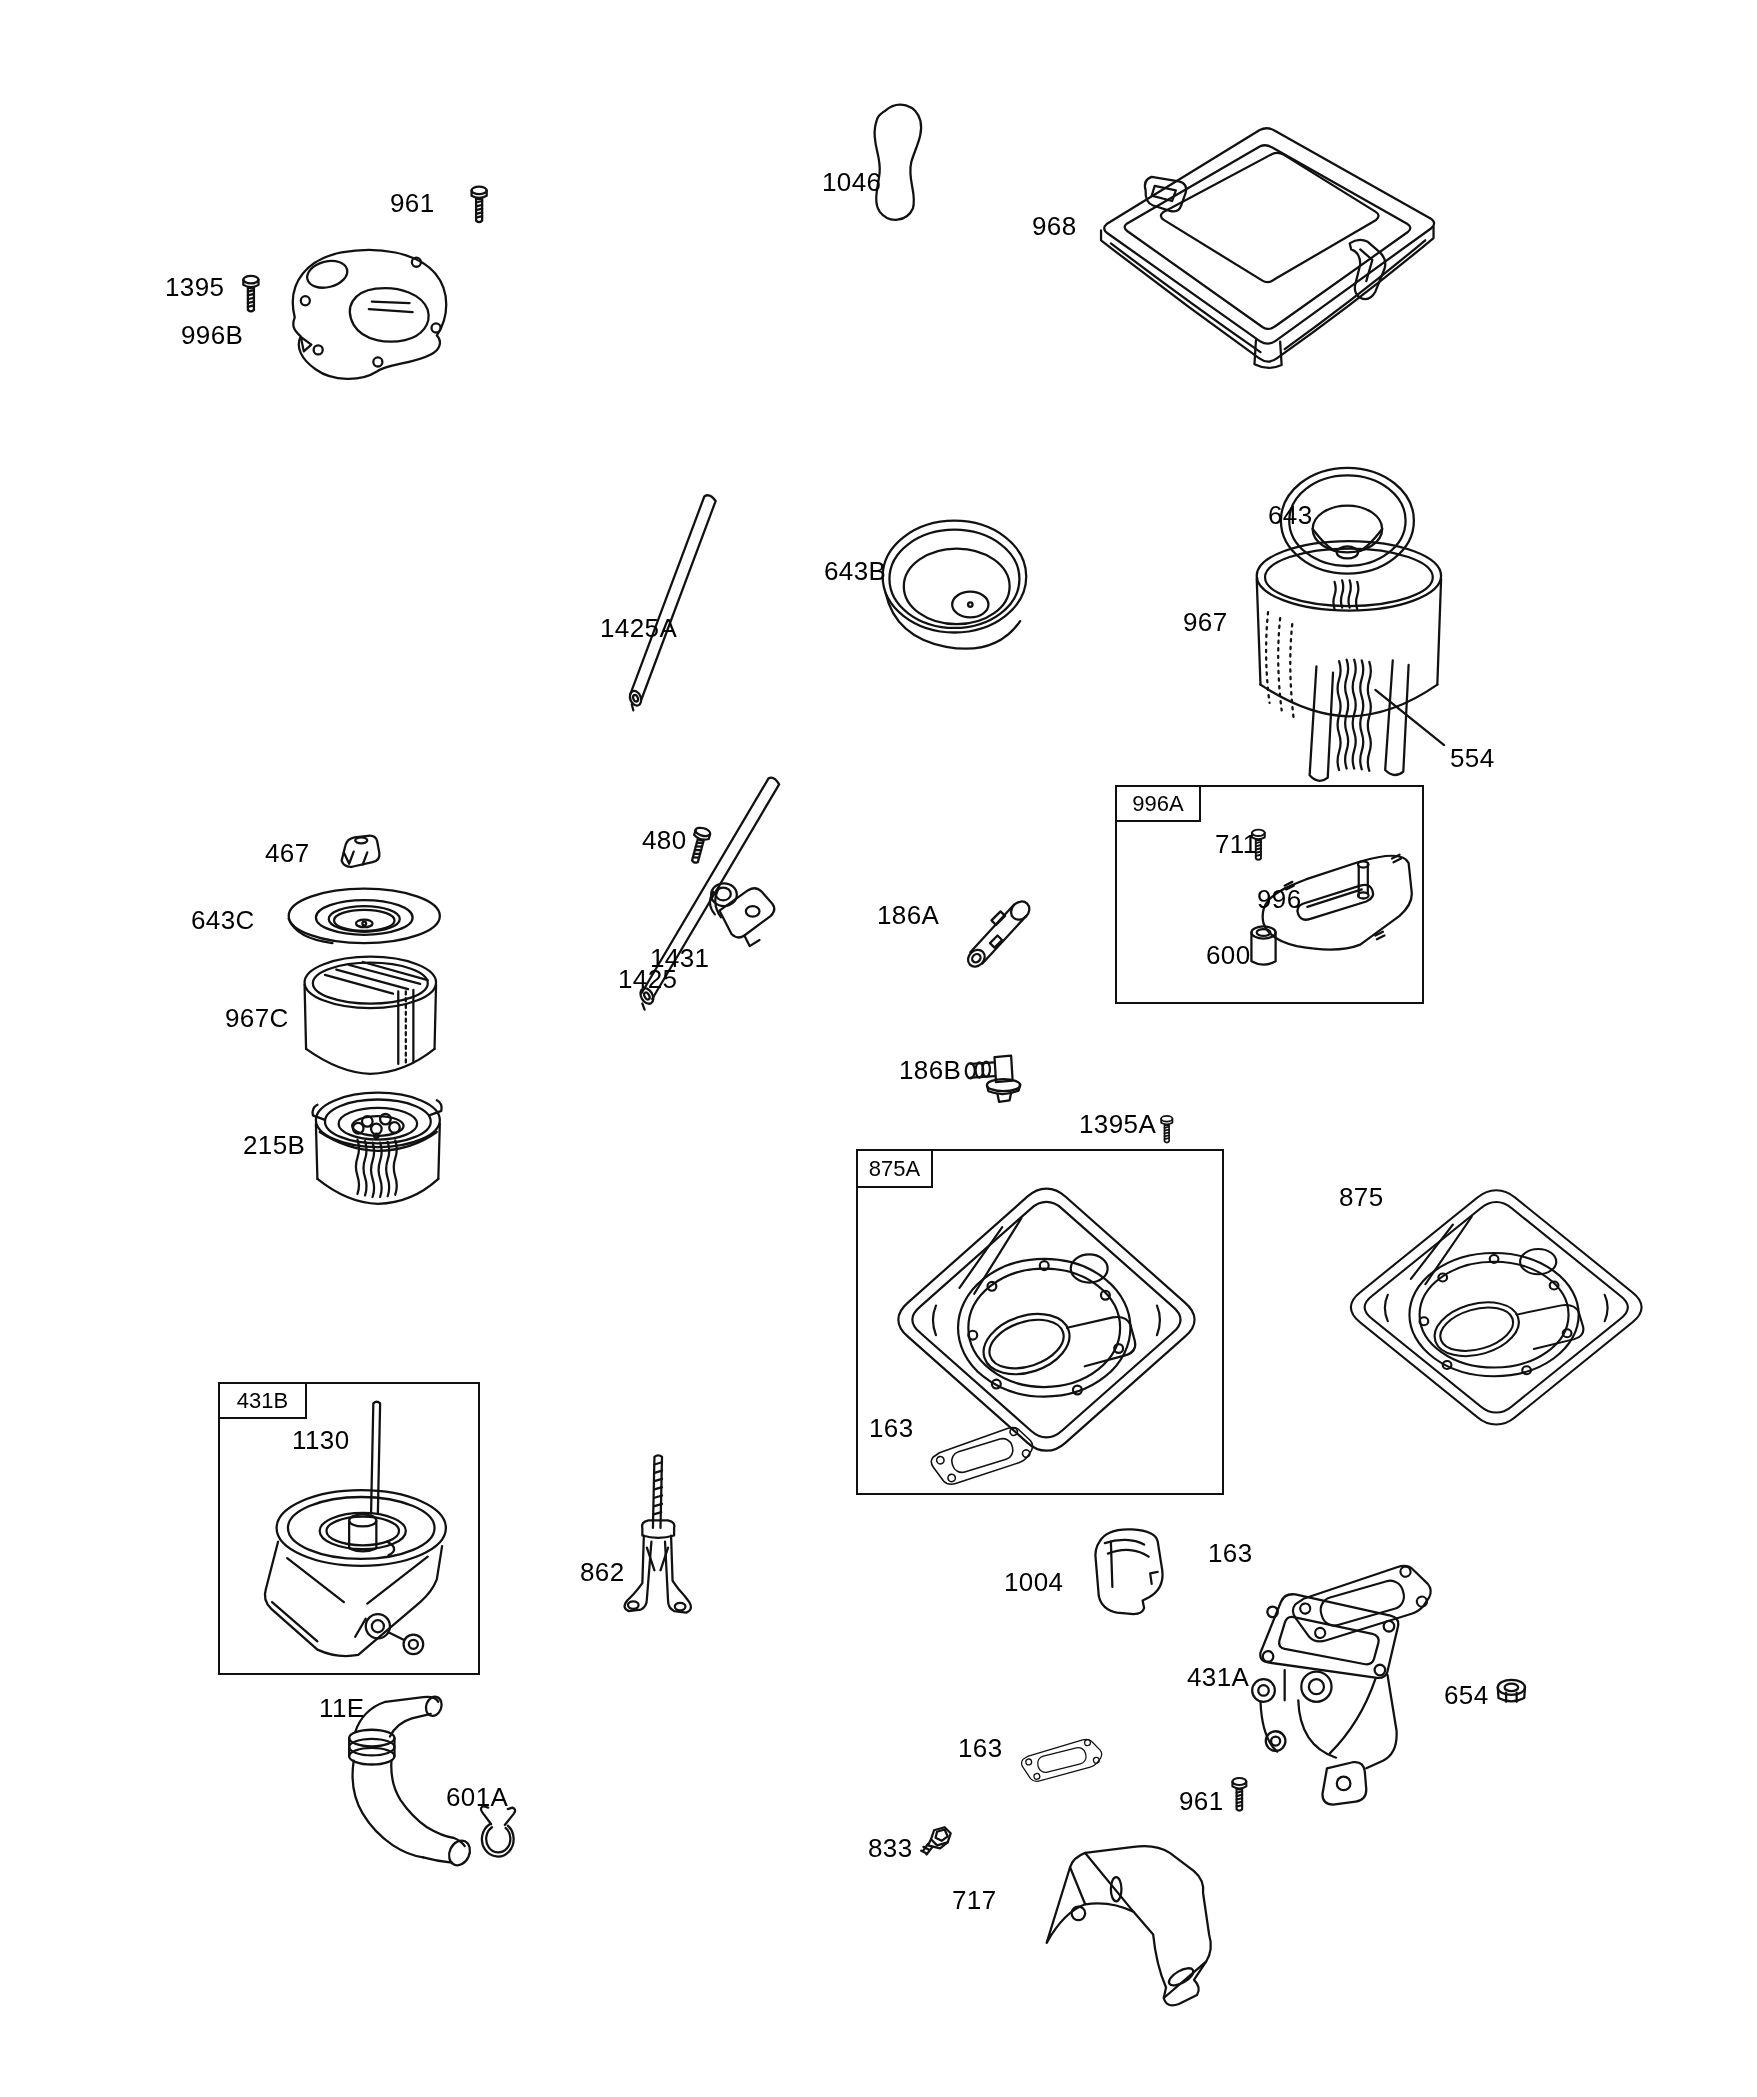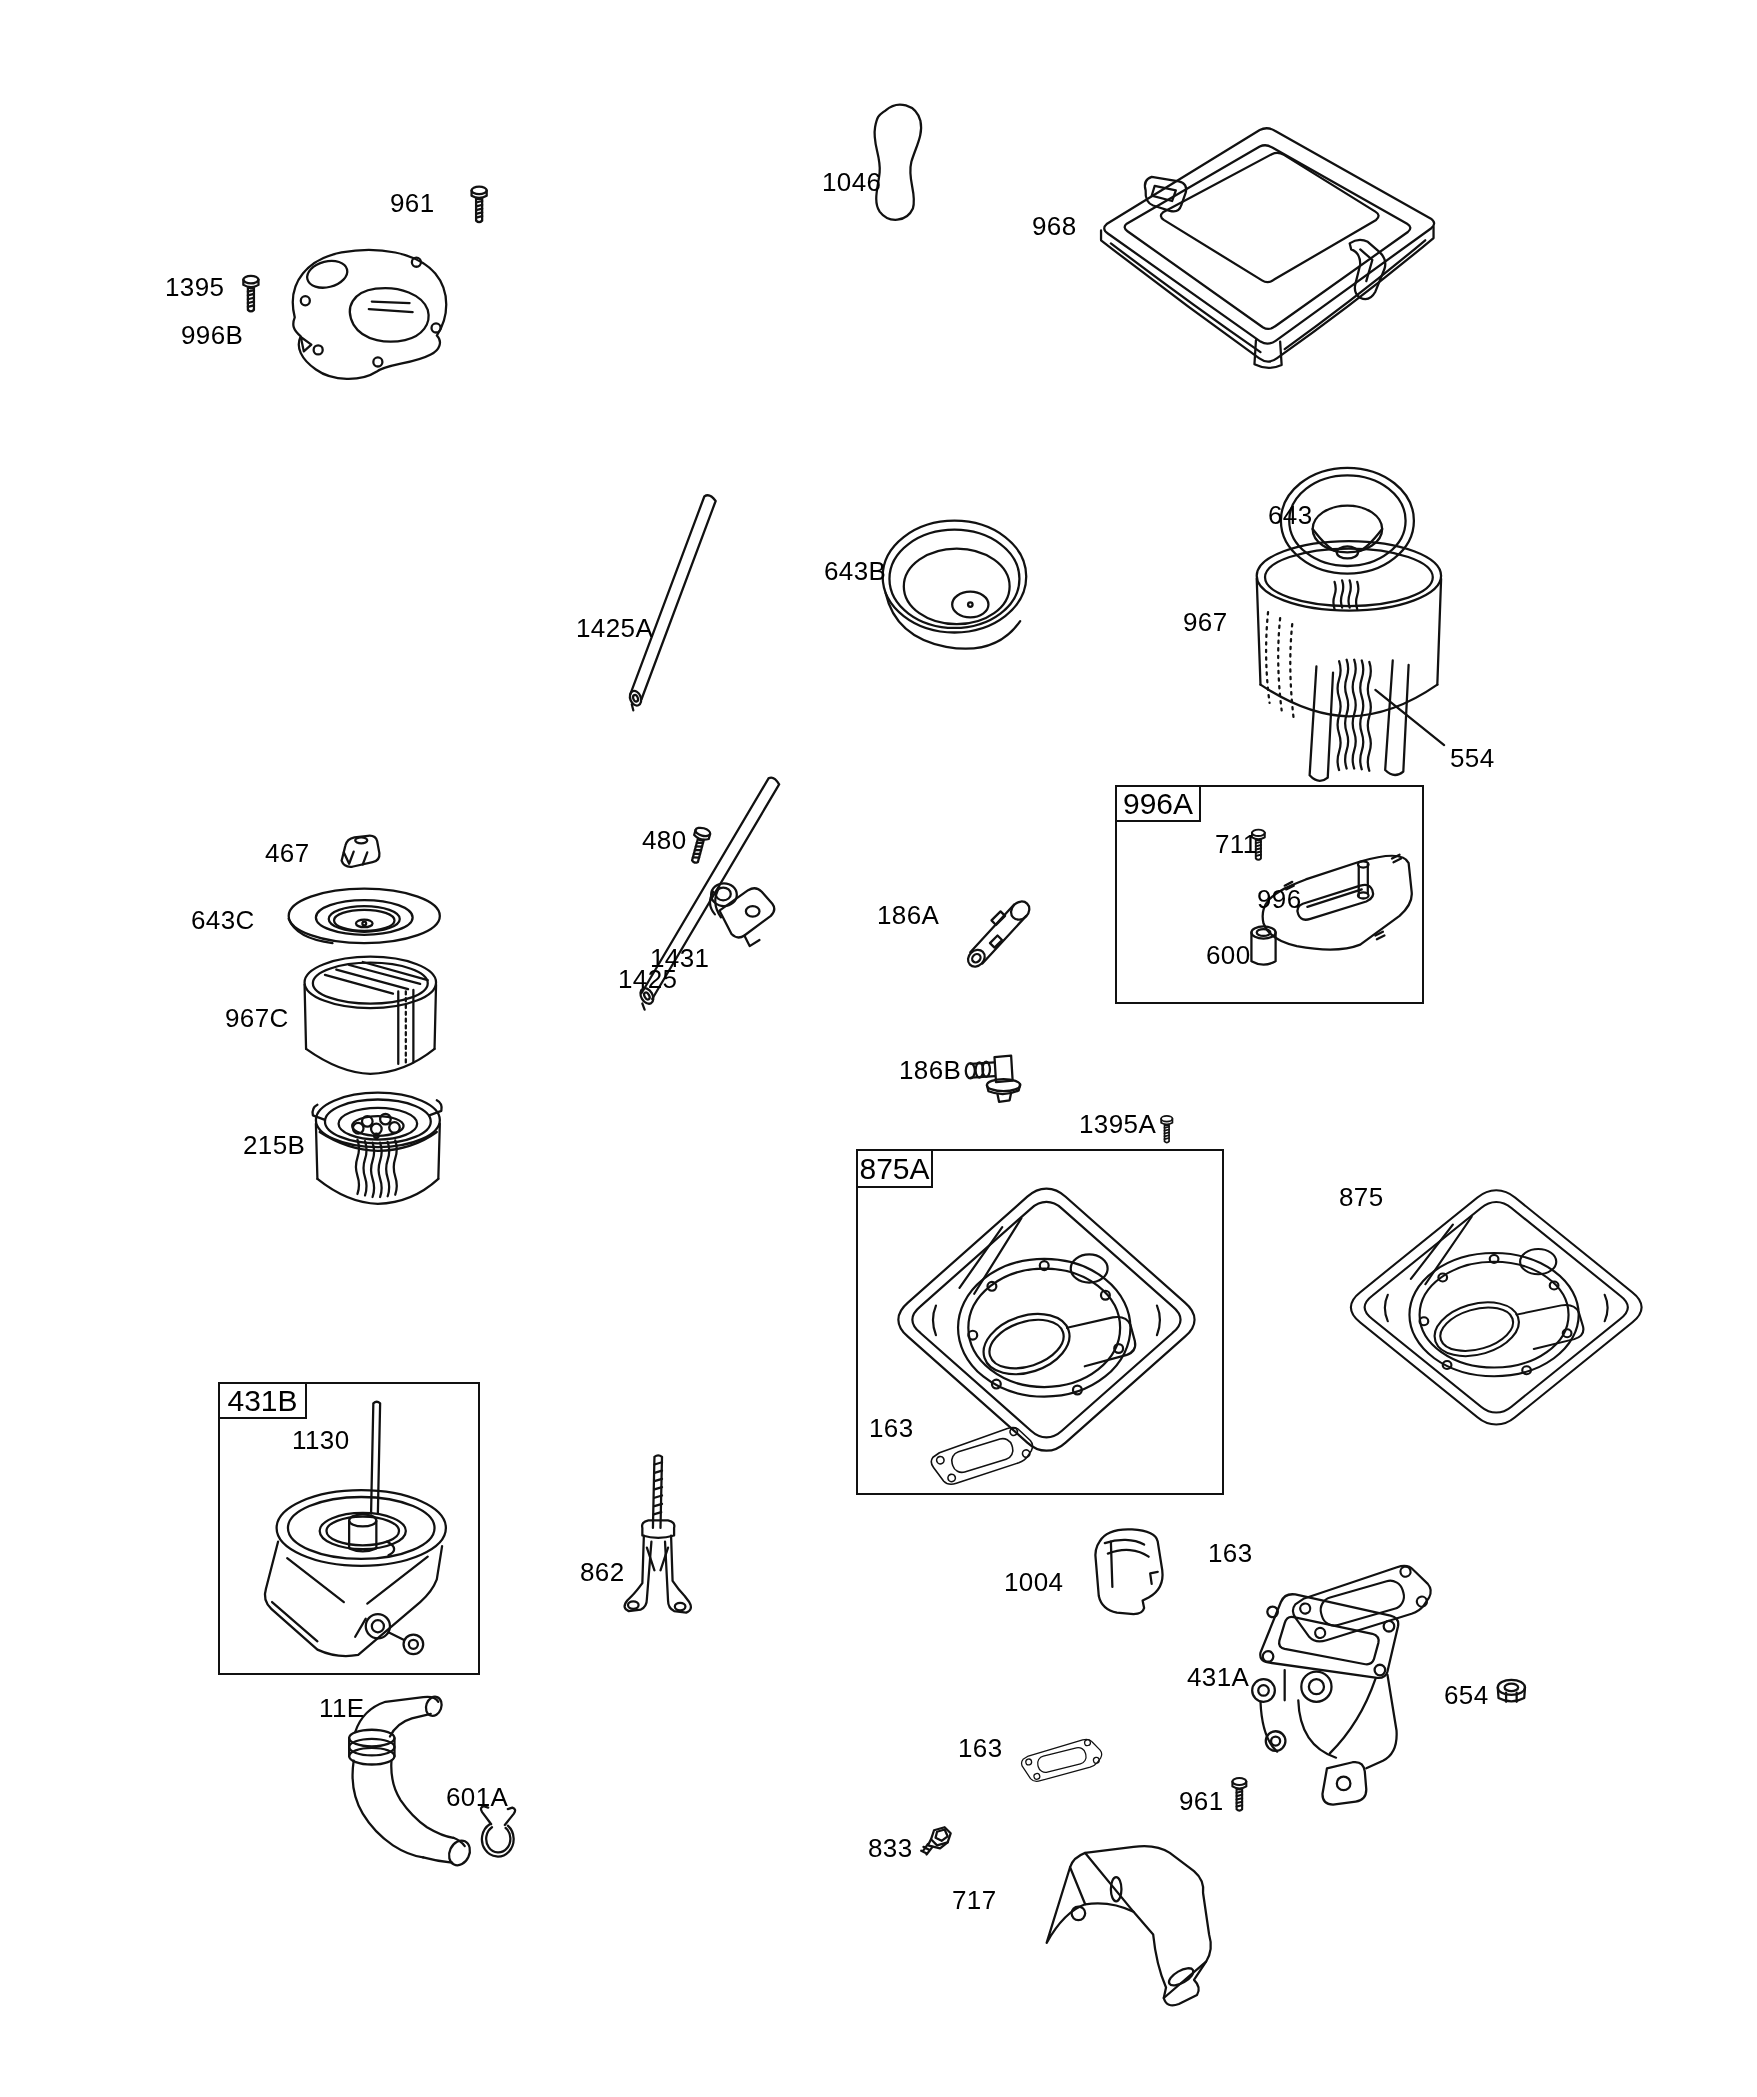--- a/index.html
+++ b/index.html
@@ -4,21 +4,21 @@
 <style>
   html,body{margin:0;padding:0;background:#fff;}
   #canvas{position:relative;width:1757px;height:2097px;background:#ffffff;
           font-family:"Liberation Sans",sans-serif;color:#000;overflow:hidden;}
   svg.art{position:absolute;left:0;top:0;}
   svg.art path, svg.art ellipse, svg.art circle, svg.art rect, svg.art line, svg.art use{
       stroke:#111111;stroke-width:3;fill:none;stroke-linecap:round;stroke-linejoin:round;}
   .callout{position:absolute;font-size:26px;line-height:1;white-space:nowrap;
            letter-spacing:0.4px;}
   .group-box{position:absolute;border:2.3px solid #111;}
-  .box-tag{position:absolute;background:#fff;border:2.3px solid #111;font-size:30px;
+  .box-tag{position:absolute;background:#fff;border:2.3px solid #111;font-size:22px;
            display:flex;align-items:center;justify-content:center;}
 </style>
 </head>
 <body>
 
 <div id="canvas">
 
   <svg class="art" width="1757" height="2097" viewBox="0 0 2325 2775">
     <defs>
       <g id="sym-screw">
@@ -373,21 +373,21 @@
   <div class="box-tag" style="left:218px;top:1382px;width:85px;height:33px">431B</div>
 
   <div class="callout" style="left:390px;top:190px">961</div>
   <div class="callout" style="left:165px;top:274px">1395</div>
   <div class="callout" style="left:181px;top:322px">996B</div>
   <div class="callout" style="left:822px;top:169px">1046</div>
   <div class="callout" style="left:1032px;top:213px">968</div>
   <div class="callout" style="left:1268px;top:502px">643</div>
   <div class="callout" style="left:1183px;top:609px">967</div>
   <div class="callout" style="left:1450px;top:745px">554</div>
-  <div class="callout" style="left:576px;top:615px">1425A</div>
+  <div class="callout" style="left:600px;top:615px">1425A</div>
   <div class="callout" style="left:824px;top:558px">643B</div>
   <div class="callout" style="left:642px;top:827px">480</div>
   <div class="callout" style="left:650px;top:945px">1431</div>
   <div class="callout" style="left:618px;top:966px">1425</div>
   <div class="callout" style="left:877px;top:902px">186A</div>
   <div class="callout" style="left:1215px;top:831px">711</div>
   <div class="callout" style="left:1257px;top:886px">996</div>
   <div class="callout" style="left:1206px;top:942px">600</div>
   <div class="callout" style="left:265px;top:840px">467</div>
   <div class="callout" style="left:191px;top:907px">643C</div>

